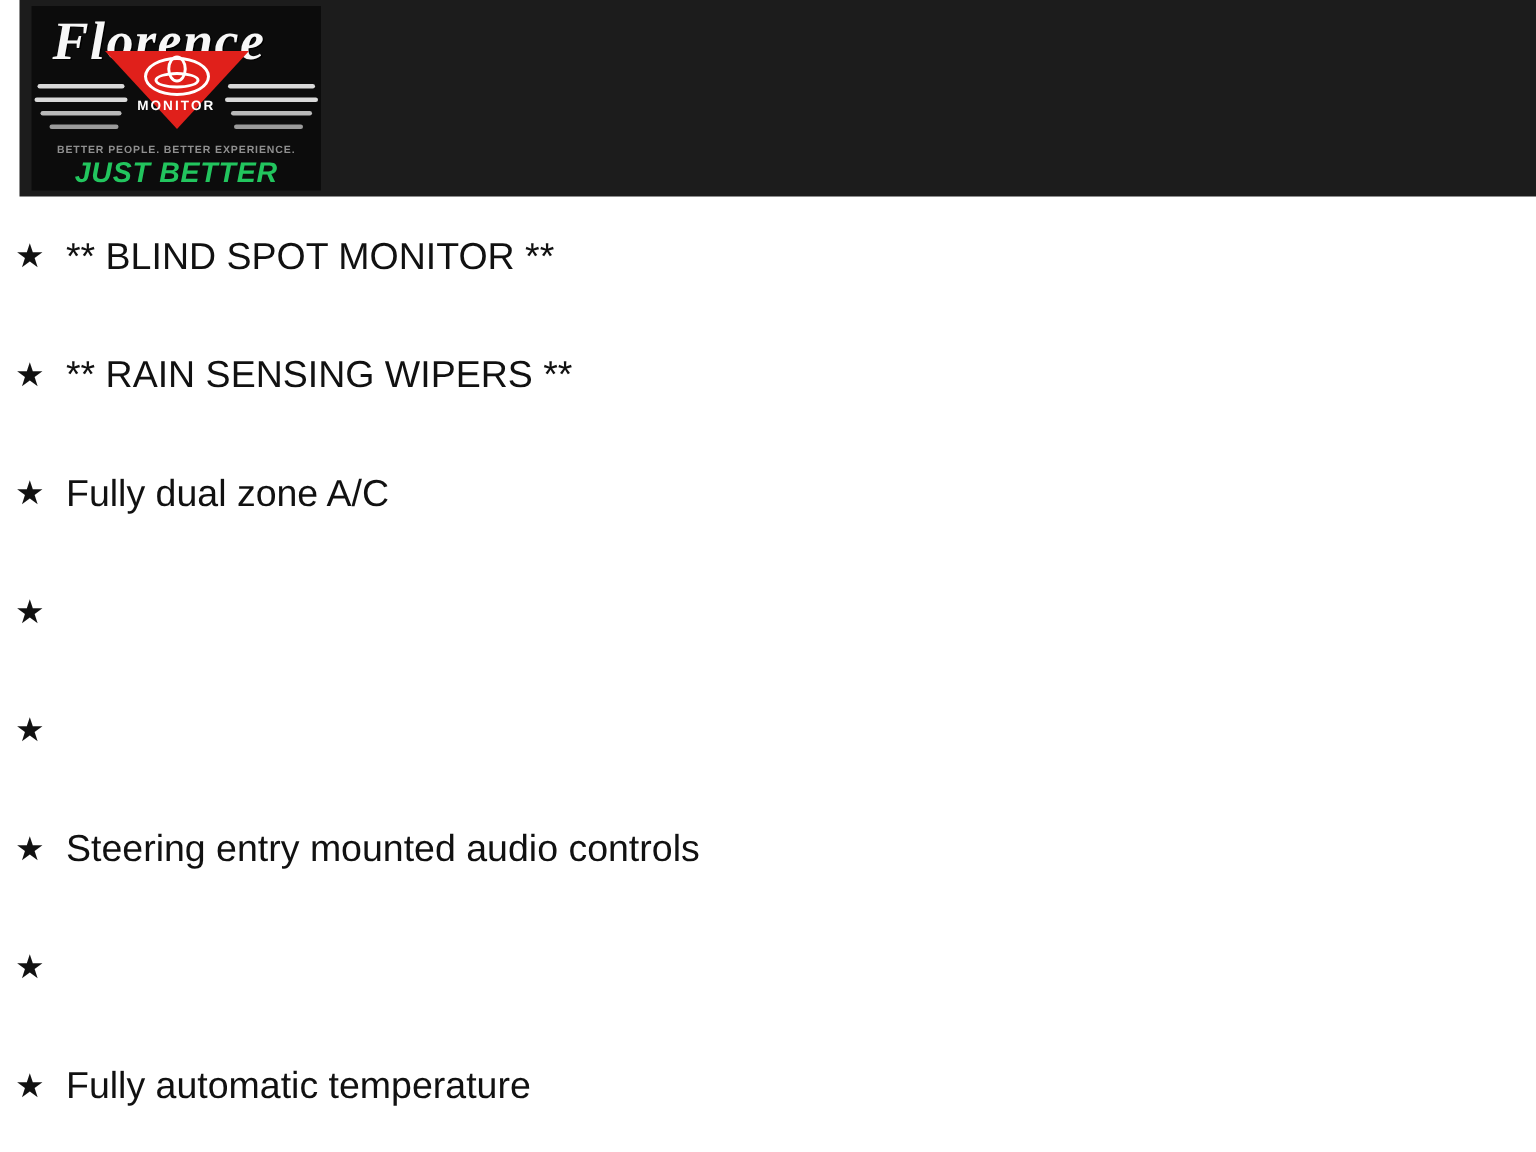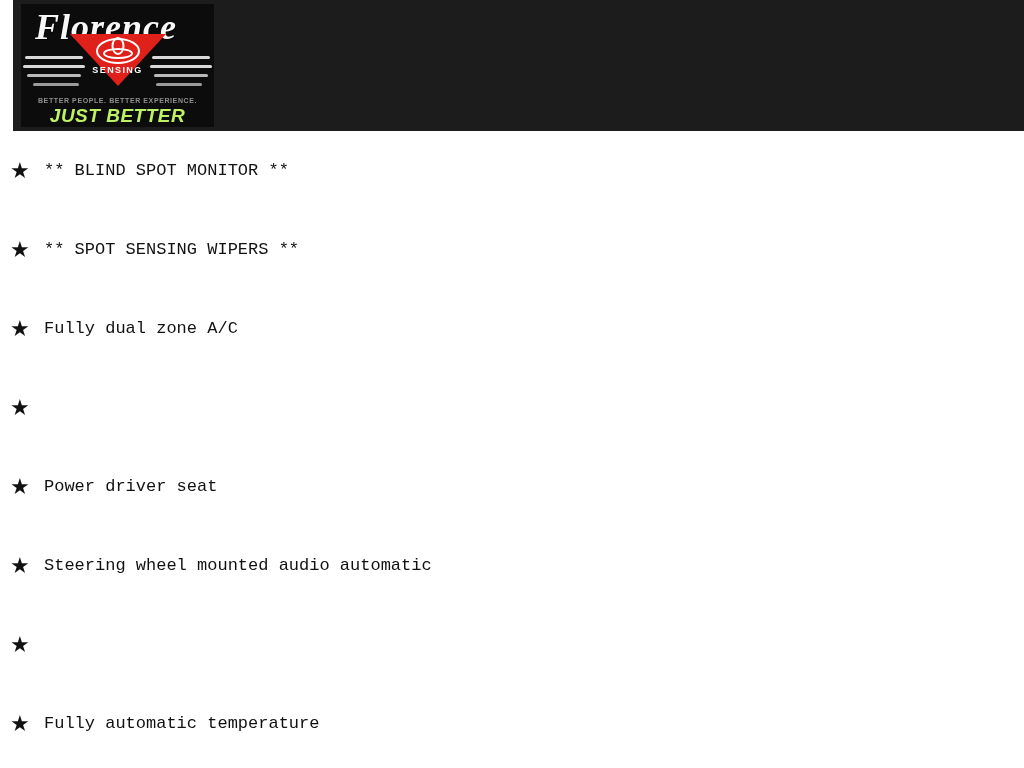--- a/index.html
+++ b/index.html
@@ -163,21 +163,21 @@
     font-weight: bold;
     letter-spacing: 0.6px;
     white-space: nowrap;
   }
   .logo-slogan {
     position: absolute;
     left: 0;
     top: 101px;
     width: 193px;
     text-align: center;
-    color: #bef264;
+    color: #22c55e;
     font-size: 19px;
     font-weight: bold;
     font-style: italic;
     letter-spacing: 0.5px;
     white-space: nowrap;
   }
 
   
   .features {
     position: relative;
@@ -196,24 +196,23 @@
     flex: 0 0 auto;
     width: 34px;
     color: #111111;
     font-size: 22px;
     line-height: 32px;
     text-align: left;
   }
   .feature-text {
     flex: 1 1 auto;
     color: #111111;
-    font-size: 17px;
+    font-size: 25px;
     line-height: 32px;
     white-space: nowrap;
-    font-family: Liberation Mono, monospace;
   }
 </style>
 </head>
 <body>
 
 <div class="page">
 
   <div class="header">
 
     <div class="logo">
@@ -230,52 +229,51 @@
         <span class="wing-bar r4"></span>
       </div>
 
       <div class="toyota-badge">
         <div class="toyota-tri"></div>
         <div class="toyota-oval-wrap">
           <div class="toyota-oval"></div>
           <div class="toyota-oval-h"></div>
           <div class="toyota-oval-v"></div>
         </div>
-        <div class="toyota-word">SENSING</div>
+        <div class="toyota-word">MONITOR</div>
       </div>
 
       <div class="logo-tagline">BETTER PEOPLE. BETTER EXPERIENCE.</div>
       <div class="logo-slogan">JUST BETTER</div>
     </div>
 
   </div>
 
   <ul class="features" id="feature-list">
       <li class="feature-item">
         <span class="feature-bullet">★</span>
         <span class="feature-text">** BLIND SPOT MONITOR **</span>
       </li>
       <li class="feature-item">
         <span class="feature-bullet">★</span>
-        <span class="feature-text">** SPOT SENSING WIPERS **</span>
+        <span class="feature-text">** RAIN SENSING WIPERS **</span>
       </li>
       <li class="feature-item">
         <span class="feature-bullet">★</span>
         <span class="feature-text">Fully dual zone A/C</span>
       </li>
       <li class="feature-item">
         <span class="feature-bullet">★</span>
       </li>
       <li class="feature-item">
         <span class="feature-bullet">★</span>
-        <span class="feature-text">Power driver seat</span>
-      </li>
-      <li class="feature-item">
-        <span class="feature-bullet">★</span>
-        <span class="feature-text">Steering wheel mounted audio automatic</span>
+      </li>
+      <li class="feature-item">
+        <span class="feature-bullet">★</span>
+        <span class="feature-text">Steering entry mounted audio controls</span>
       </li>
       <li class="feature-item">
         <span class="feature-bullet">★</span>
       </li>
       <li class="feature-item">
         <span class="feature-bullet">★</span>
         <span class="feature-text">Fully automatic temperature</span>
       </li>
     </ul>
 

